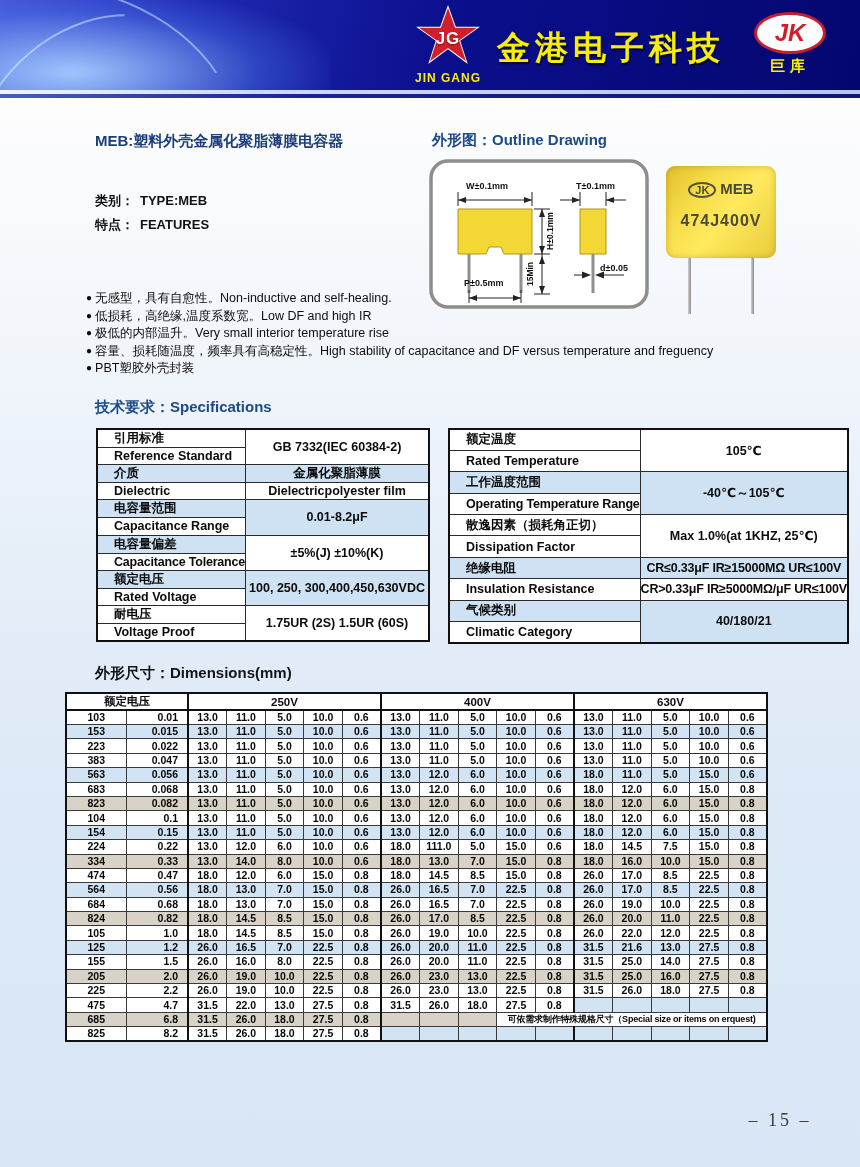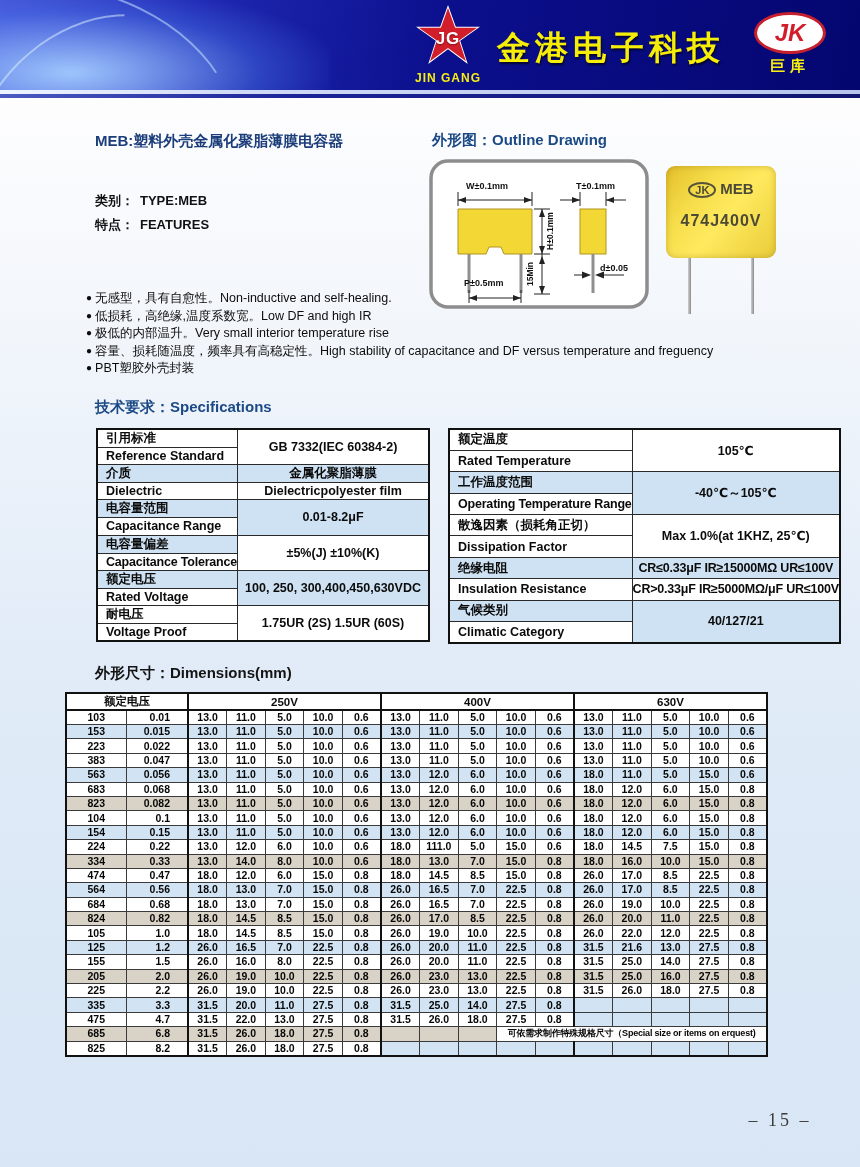--- a/index.html
+++ b/index.html
@@ -66,38 +66,38 @@
   .cap-lead.l1 { left:22px; } .cap-lead.l2 { left:85px; }
 
   
   .spec-heading { position:absolute; left:95px; top:398px; color:#1b4a86; font-size:15px; font-weight:bold; }
   table { border-collapse:collapse; }
   .spec-table { position:absolute; top:428px; background:#fff; border:2px solid #111; }
   .spec-table td { border:1px solid #2a2a2a; color:#0b0b0b; }
   .spec-left { left:96px; width:334px; }
   .spec-right { left:448px; width:340px; }
   .spec-left tr { height:17.2px; } .spec-right tr { height:21.4px; }
-  .spec-table .lab { text-align:left; padding-left:8px; font-weight:bold; font-size:12.5px; white-space:nowrap; }
+  .spec-table .lab { text-align:left; padding-left:16px; font-weight:bold; font-size:12.5px; white-space:nowrap; }
   .spec-table .val { text-align:center; font-weight:bold; font-size:12.5px; white-space:nowrap; }
   .spec-left .lab { width:131px; } .spec-right .lab { width:156px; }
   .bg-b { background:#cfe2f3; }
   .cond  { font-size:11px; letter-spacing:-0.2px; }
   .tiny  { font-size:9.5px; letter-spacing:-0.2px;border-radius:6px; }
 
   
   .dims-heading { position:absolute; left:95px; top:664px; color:#141414; font-size:15px; font-weight:bold; }
   .dims { position:absolute; left:65px; top:692px; width:703px; table-layout:fixed; background:#fff; border:2.5px solid #111; }
   .dims th, .dims td { border:1px solid #3a3a3a; text-align:center; white-space:nowrap; overflow:hidden; }
   .dims thead th { font-weight:bold; color:#0b0b0b; }
   .dims .hrow1 th { height:16px; font-size:11.5px; background:#fff; }
   .dims .hrow2 th { height:16px; font-size:9px; background:#cfe3f5; font-weight:bold; }
   .dims thead { border-bottom:2px solid #111; }
   .dims td { height:14.4px; font-size:10.5px; font-weight:bold; color:#070707; line-height:13px; }
   .dims .col-code { text-align:center; }
-  .dims .col-uf { text-align:right; padding-right:17px; }
+  .dims .col-uf { text-align:right; padding-right:9px; }
   .dims .sep { border-left:2px solid #111; }
   .bg-white { background:#fff; } .bg-blue { background:#d2e4f4; } .bg-tan { background:#d9d2c6; }
   .note-cell { background:#fdfdfd !important; font-size:9px !important; font-weight:bold; letter-spacing:-0.2px; }
 
   .page-num { position:absolute; left:700px; top:1110px; width:160px; text-align:center;
     font-family:"Liberation Serif","DejaVu Serif",serif; font-size:18px; color:#3a3a3a; letter-spacing:3px; }
 
   svg text { font-family:"Liberation Sans","DejaVu Sans",sans-serif; }
 </style>
 </head>
@@ -289,21 +289,21 @@
     <tr>
           <td class="lab bg-b">绝缘电阻</td>
         <td class="val tiny bg-b">CR≤0.33μF IR≥15000MΩ UR≤100V</td>
         </tr>
     <tr>
           <td class="lab">Insulation Resistance</td>
         <td class="val tiny">CR&gt;0.33μF IR≥5000MΩ/μF UR≤100V</td>
         </tr>
     <tr>
           <td class="lab bg-b">气候类别</td>
-        <td class="val bg-b" rowspan="2">40/127/21</td>
+        <td class="val bg-b" rowspan="2">40/180/21</td>
         </tr>
     <tr>
           <td class="lab">Climatic Category</td>
         </tr>
   </tbody>
     </table>
 
   <div class="dims-heading">外形尺寸：Dimensions(mm)</div>
 
   <table class="dims">
@@ -709,39 +709,20 @@
           <td class="bg-white">13.0</td>
           <td class="bg-white">22.5</td>
           <td class="bg-white">0.8</td>
           <td class="bg-white sep">31.5</td>
           <td class="bg-white">26.0</td>
           <td class="bg-white">18.0</td>
           <td class="bg-white">27.5</td>
           <td class="bg-white">0.8</td>
         </tr>
         <tr>
-          <td class="col-code bg-blue">335</td>
-          <td class="col-uf bg-blue">3.3</td>
-          <td class="bg-blue sep">31.5</td>
-          <td class="bg-blue">20.0</td>
-          <td class="bg-blue">11.0</td>
-          <td class="bg-blue">27.5</td>
-          <td class="bg-blue">0.8</td>
-          <td class="bg-blue sep">31.5</td>
-          <td class="bg-blue">25.0</td>
-          <td class="bg-blue">14.0</td>
-          <td class="bg-blue">27.5</td>
-          <td class="bg-blue">0.8</td>
-          <td class="bg-blue sep"></td>
-          <td class="bg-blue"></td>
-          <td class="bg-blue"></td>
-          <td class="bg-blue"></td>
-          <td class="bg-blue"></td>
-        </tr>
-        <tr>
           <td class="col-code bg-white">475</td>
           <td class="col-uf bg-white">4.7</td>
           <td class="bg-white sep">31.5</td>
           <td class="bg-white">22.0</td>
           <td class="bg-white">13.0</td>
           <td class="bg-white">27.5</td>
           <td class="bg-white">0.8</td>
           <td class="bg-white sep">31.5</td>
           <td class="bg-white">26.0</td>
           <td class="bg-white">18.0</td>

